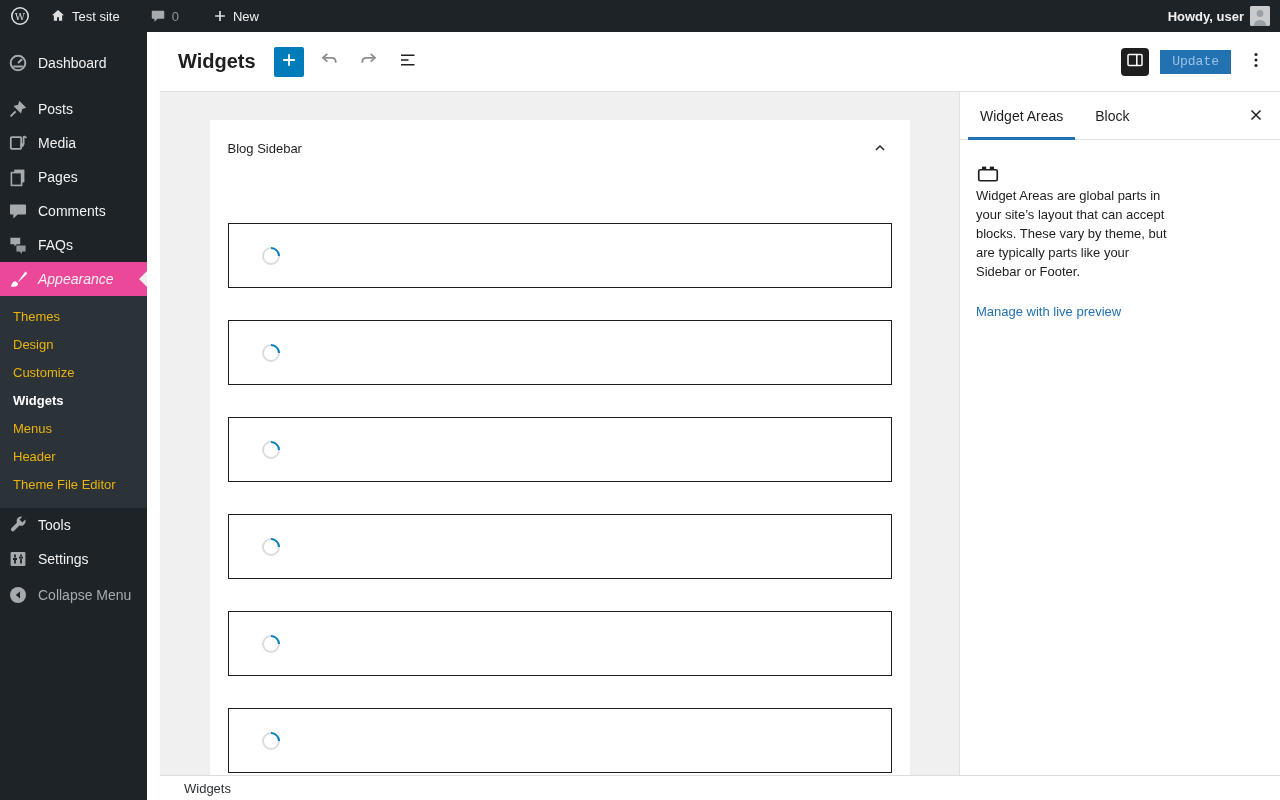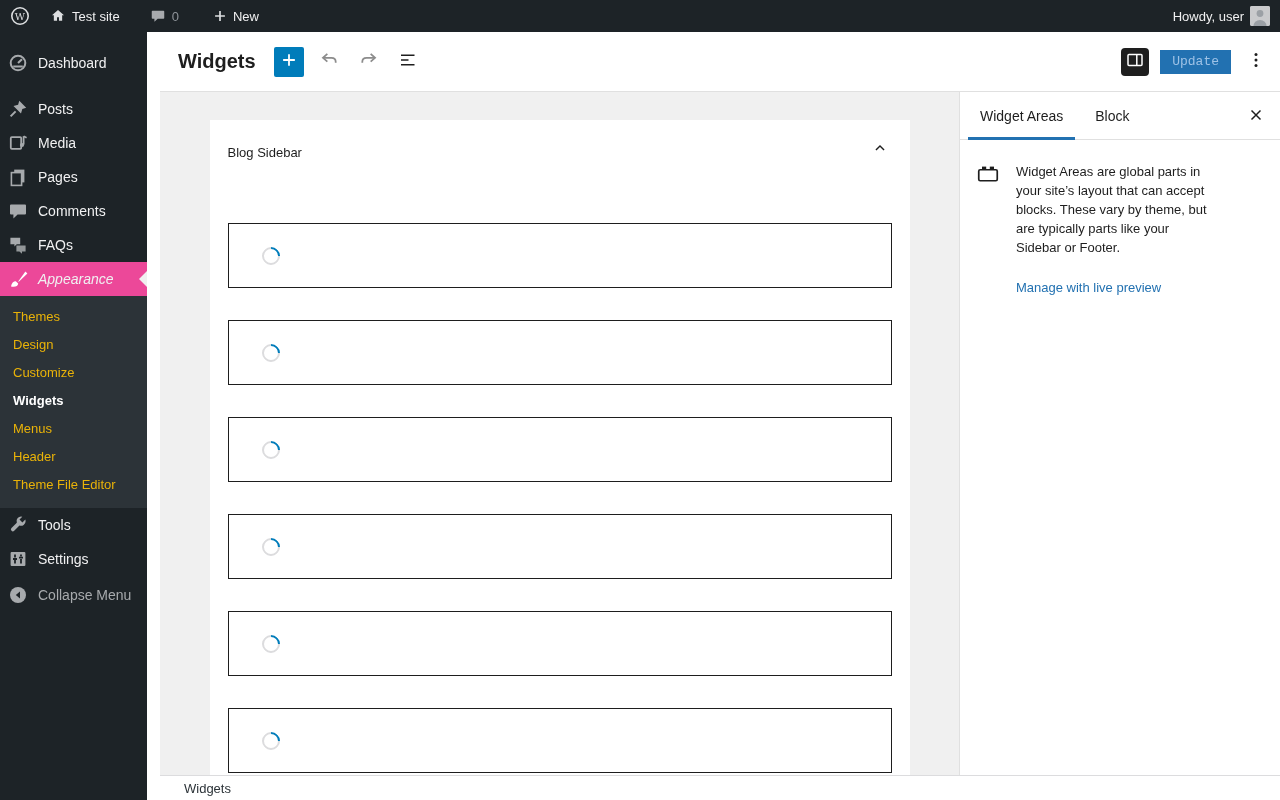--- a/index.html
+++ b/index.html
@@ -8,21 +8,21 @@
 
   
   #admin-bar {
     position: absolute; top: 0; left: 0; width: 1280px; height: 32px;
     background: #1d2327; color: #f0f0f1; display: flex; align-items: stretch;
     font-size: 13px; z-index: 50;
   }
   .ab-item { display: flex; align-items: center; gap: 6px; padding: 0 10px; height: 32px; cursor: pointer; }
   .ab-item svg { display: block; }
   #ab-count { color: #8f949a; }
-  #ab-right { margin-left: auto; display: flex; align-items: flex-start; }
+  #ab-right { margin-left: auto; display: flex; align-items: flex-start; font-weight: bold; }
   .avatar { width: 20px; height: 20px; border-radius: 2px; background: #c3c4c7; overflow: hidden; display: inline-flex; }
 
   
   #side-menu {
     position: absolute; top: 32px; left: 0; width: 147px; height: 768px;
     background: #1d2327; color: #f0f0f1; font-size: 14px;
   }
   .menu-item {
     position: relative; display: flex; align-items: center; gap: 10px;
     height: 34px; padding-left: 8px; cursor: pointer; color: #f0f0f1;
@@ -76,21 +76,21 @@
   .kebab-btn { width: 24px; height: 24px; border: none; background: transparent; cursor: pointer; display: inline-flex; align-items: center; justify-content: center; }
 
   #content-row { display: flex; height: 683px; overflow: hidden; }
 
   
   #canvas { flex: 1; background: #f0f0f0; overflow: hidden; position: relative; }
   #widget-area-card {
     width: 700px; margin: 28px auto 0; background: #fff; min-height: 680px;
     padding: 16px 18px 30px;
   }
-  .card-header { display: flex; align-items: flex-end; justify-content: space-between; height: 24px; font-size: 13px; cursor: pointer; }
+  .card-header { display: flex; align-items: center; justify-content: space-between; height: 24px; font-size: 13px; cursor: pointer; }
   .card-header .chev { display: inline-flex; width: 24px; height: 24px; align-items: center; justify-content: center; }
   #blocks { margin-top: 63px; display: flex; flex-direction: column; gap: 32px; }
   .loading-block {
     height: 65px; background: #fff; border: 1.5px solid #1e1e1e;
     display: flex; align-items: center; padding-left: 33px; cursor: pointer;
   }
   .spinner {
     width: 18px; height: 18px; border-radius: 50%;
     border: 2px solid #dcdcde; border-top-color: #007cba; transform: rotate(45deg);
   }
@@ -101,21 +101,21 @@
   .tab {
     border: none; background: transparent; font-size: 14px; color: #1e1e1e;
     padding: 0 12px; cursor: pointer; height: 48px; font-family: "Liberation Sans", sans-serif;
   }
   .tab.active { box-shadow: inset 0 -3px 0 0 #2271b1; }
   .tab + .tab { margin-left: 8px; }
   .close-btn {
     position: absolute; right: 12px; top: 12px; width: 24px; height: 24px;
     border: none; background: transparent; cursor: pointer; display: inline-flex; align-items: center; justify-content: center;
   }
-  .panel-body { display: flex; padding: 22px 16px 0; gap: 16px; }
+  .panel-body { display: flex; padding: 22px 16px 0; gap: 0; flex-direction: column; }
   .panel-icon { width: 24px; height: 24px; flex: none; display: inline-flex; }
   .panel-text { width: 192px; font-size: 13px; line-height: 19px; color: #1e1e1e; }
   .panel-link { display: inline-block; margin-top: 23px; color: #2271b1; font-size: 13px; text-decoration: none; cursor: pointer; }
 
   
   #editor-footer {
     height: 25px; border-top: 1px solid #dcdcde; background: #fff;
     display: flex; align-items: center; padding-left: 24px; font-size: 13px; color: #2c3338;
   }
 </style>

